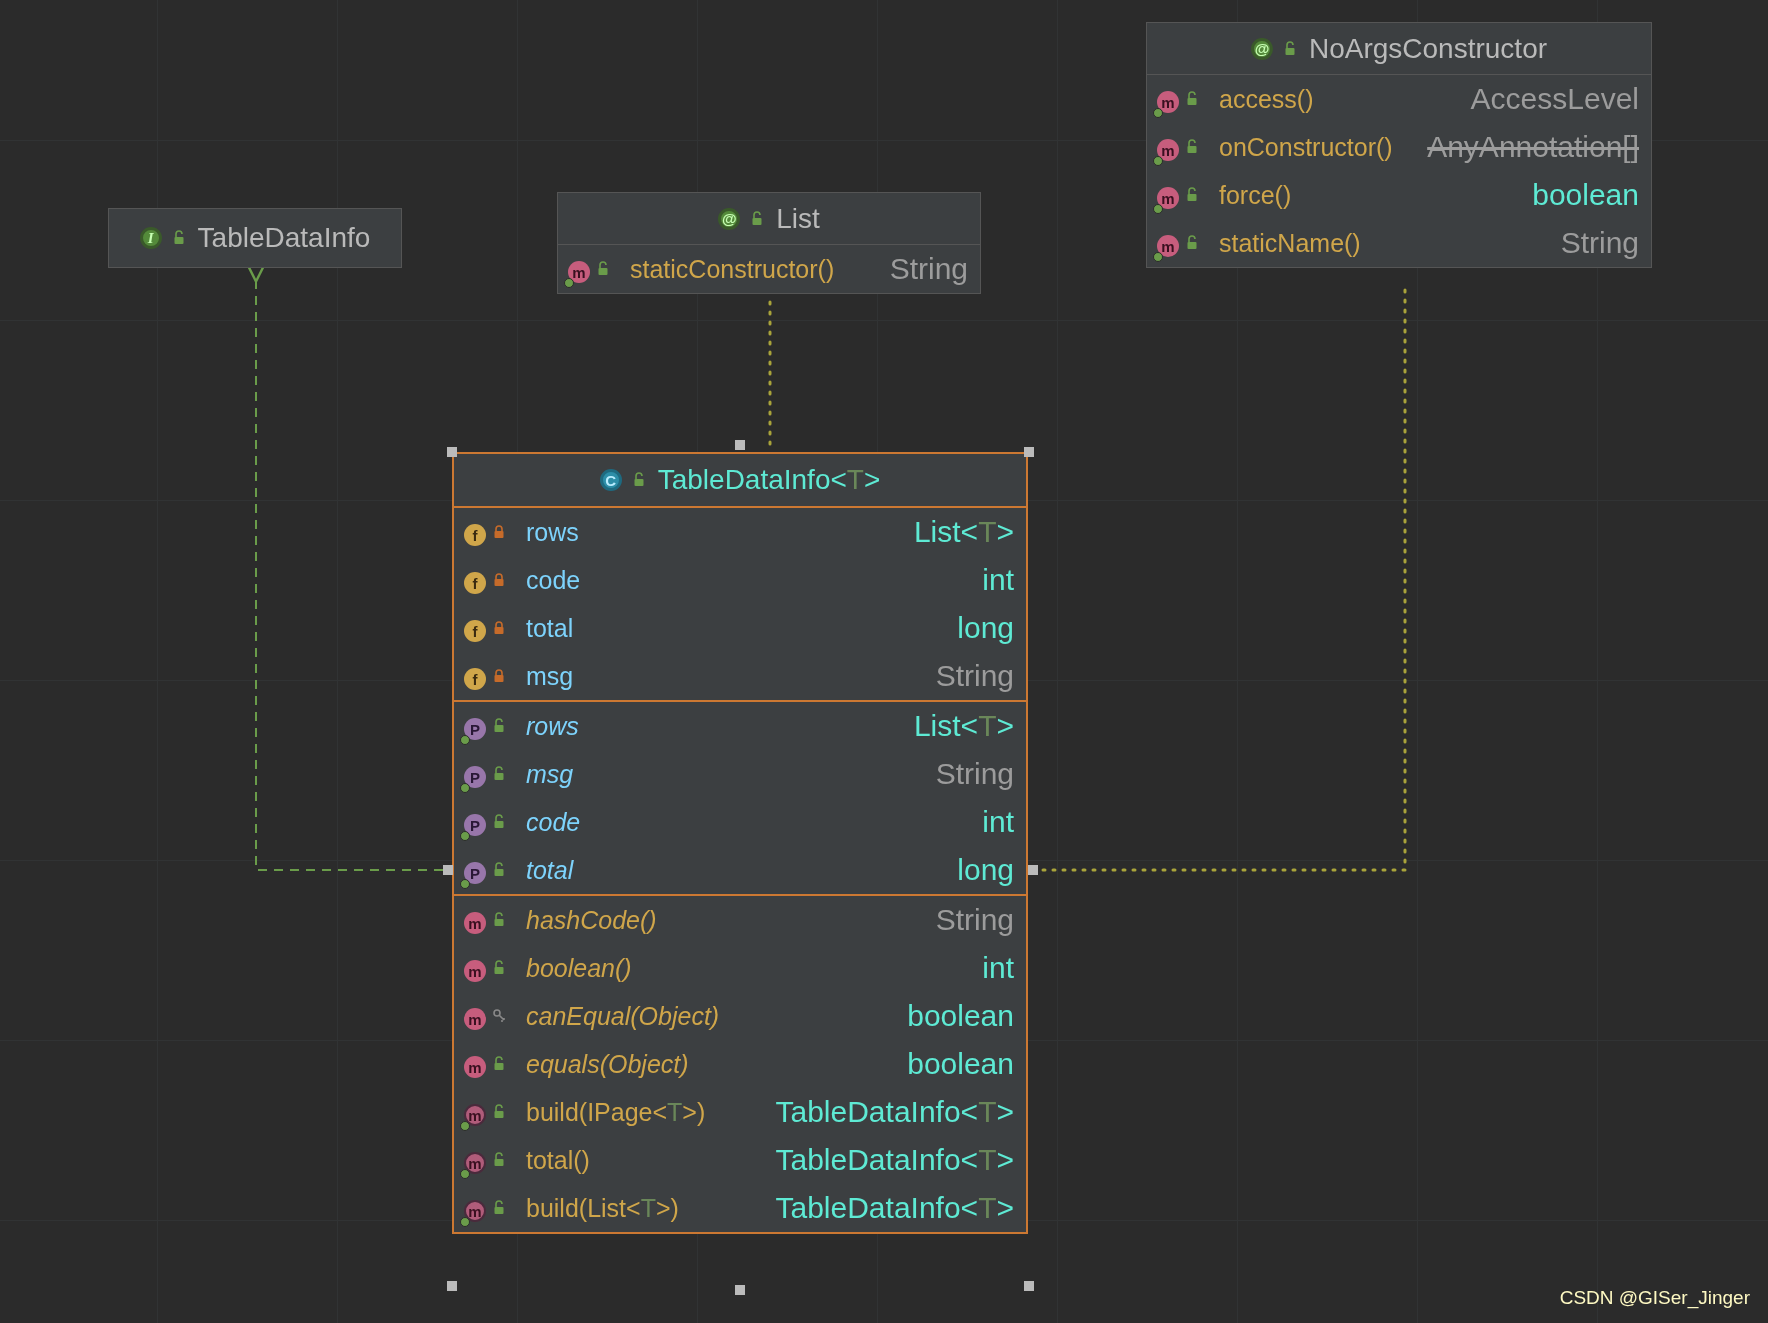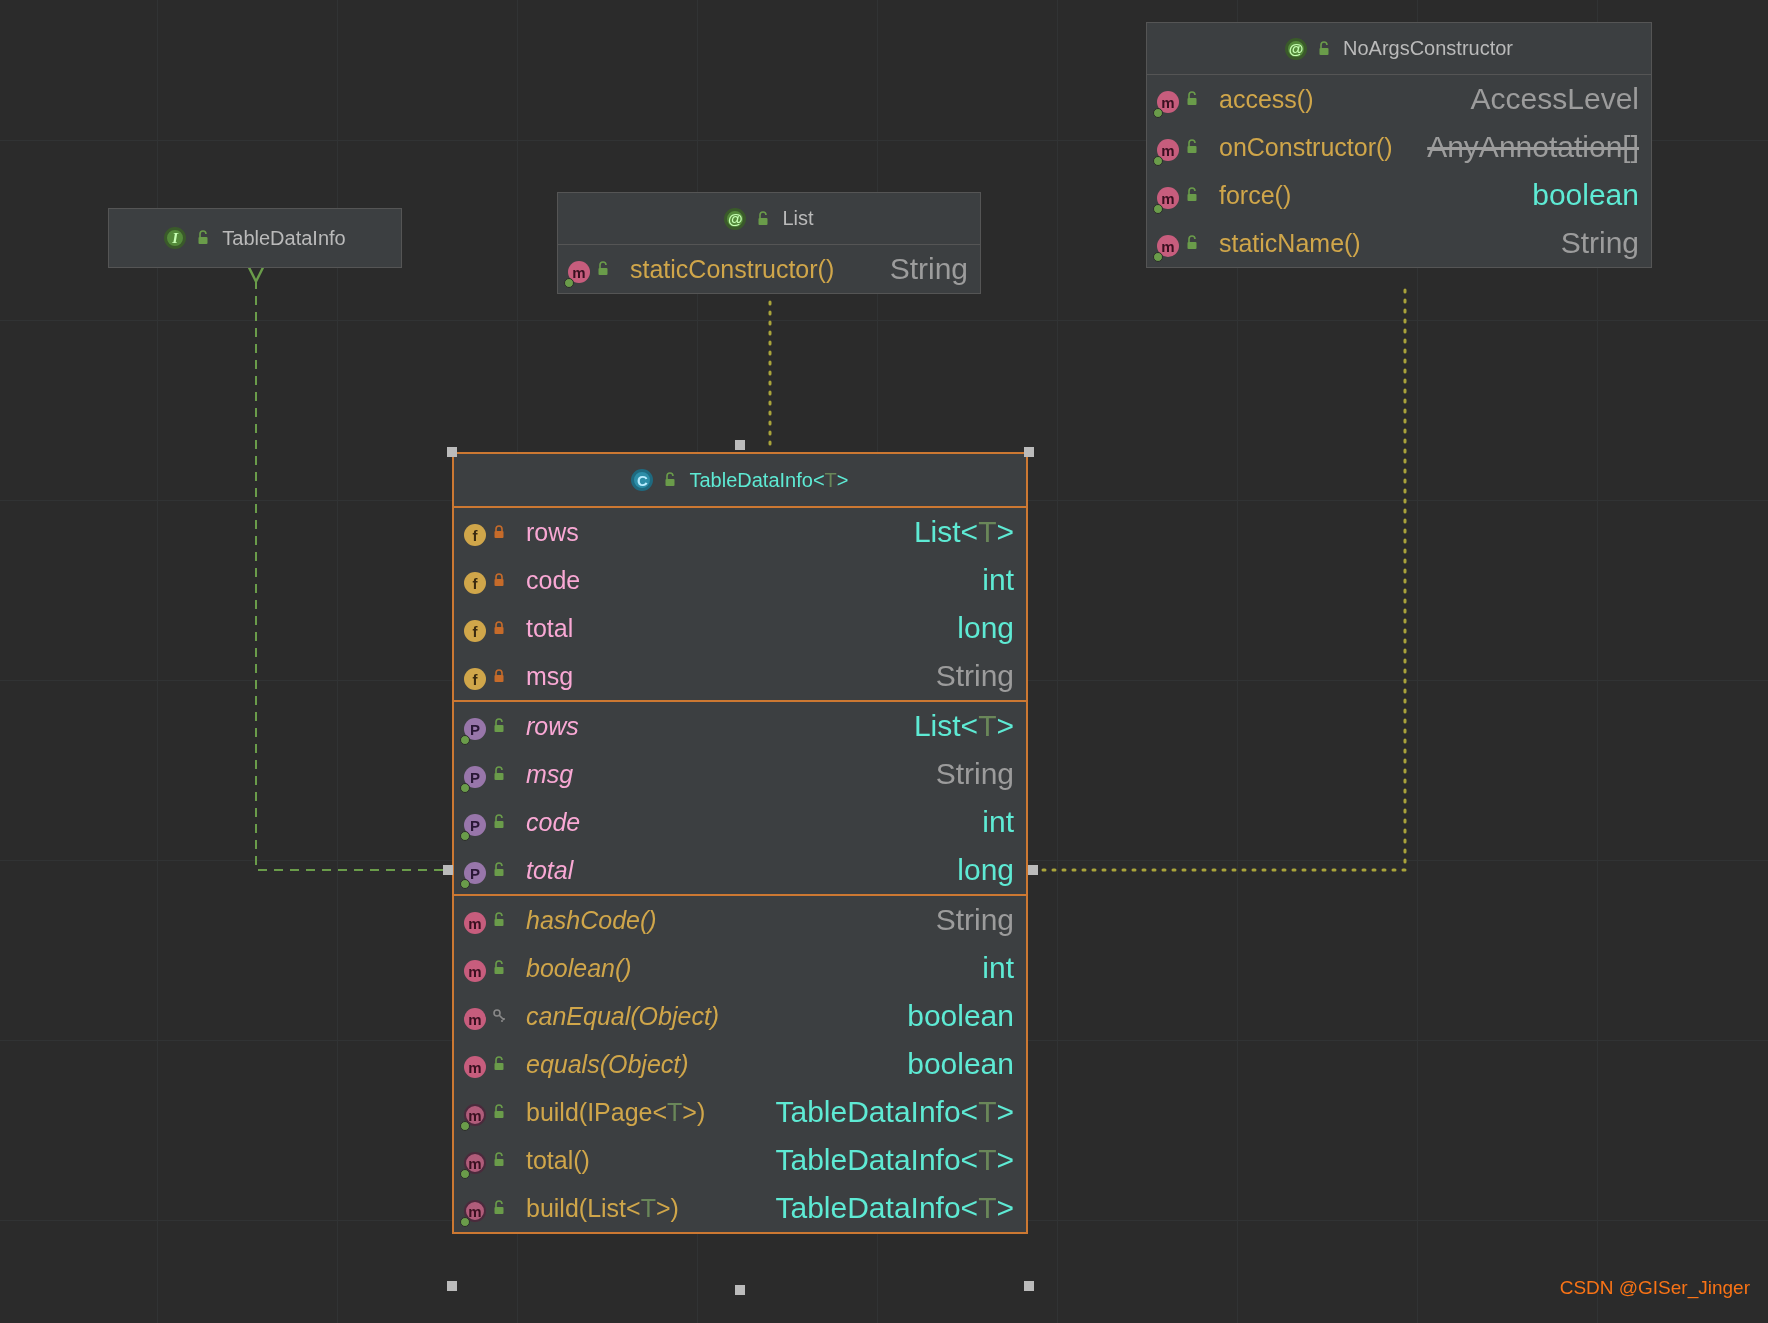--- a/index.html
+++ b/index.html
@@ -13,50 +13,50 @@
     background-image:
       linear-gradient(#313334 1px,transparent 1px),
       linear-gradient(90deg,#313334 1px,transparent 1px);
     background-size:180px 180px;
     background-position:-23px -40px;
   }
   svg.canvas{position:absolute;inset:0;width:1768px;height:1323px;pointer-events:none}
   .box{position:absolute;background:#3c3f41;border:1px solid #555}
   .hdr{display:flex;align-items:center;justify-content:center;height:48px;border-bottom:1px solid #555}
   .hdr.noborder{border-bottom:none}
-  .title{color:#bababa;font-size:20px}
+  .title{color:#bababa;font-size:28px}
   .row{display:flex;align-items:center;height:48px;padding:0 12px 0 10px}
   .icons{display:flex;align-items:center;gap:4px;min-width:62px}
   .name{flex:0 0 auto;font-size:25px}
   .type{margin-left:auto;font-size:30px;color:#9c9c9c}
   .orange{color:#5eead4}
   .gray{color:#9c9c9c}
   .yellow{color:#d0a64a}
-  .purple{color:#f9a8d4}
+  .purple{color:#7dd3fc}
   .italic{font-style:italic}
   .strike{text-decoration:line-through}
   
   .kind{width:22px;height:22px;border-radius:50%;display:inline-flex;align-items:center;justify-content:center;font-size:15px;color:#222;font-weight:bold;flex:0 0 22px}
   .kind.i{background:#548a3a;border:3px solid #3a5a2a;color:#c7ffb3;font-style:italic;font-family:Georgia,serif}
   .kind.a{background:#548a3a;border:3px solid #3a5a2a;color:#c7ffb3}
   .kind.c{background:#2d8ea8;border:3px solid #1e6a80;color:#b9edff}
   .kind.m{background:#c75d7d;border:0;color:#3a1020}
   .kind.m2{background:#b05c7a;border:2px solid #4a2a3c;color:#3a1020}
   .kind.f{background:#d0a64a;border:0;color:#3a2a10}
   .kind.p{background:#9876aa;border:0;color:#2a1836}
   
   .badge{position:relative}
   .hook{position:absolute;left:-4px;bottom:-4px;width:10px;height:10px;border-radius:50%;background:#6a9c4a;border:1px solid #2b2b2b}
   
   .mod{width:18px;height:22px;display:inline-flex;align-items:center;justify-content:center;flex:0 0 18px}
   
   .modifier-unlock svg,.modifier-lock svg,.modifier-key svg{width:14px;height:16px}
   
   .handle{position:absolute;width:10px;height:10px;background:#bbb}
-  .watermark{position:absolute;right:18px;bottom:24px;color:#f97316;font-size:19px}
+  .watermark{position:absolute;right:18px;bottom:14px;color:#fef9c3;font-size:19px}
   
   .tg{color:#6a8759}
   .gr{color:#5eead4}
 </style>
 </head>
 <body>
 
 <svg class="canvas">
   <defs>
     <marker id="arrow-g" viewBox="0 0 12 12" refX="10" refY="6" markerWidth="9" markerHeight="9" orient="auto">

